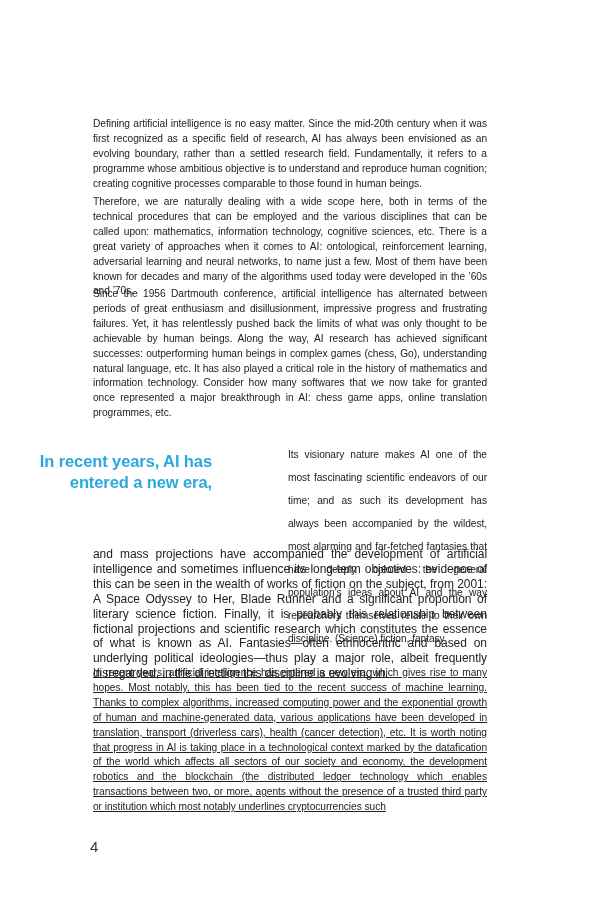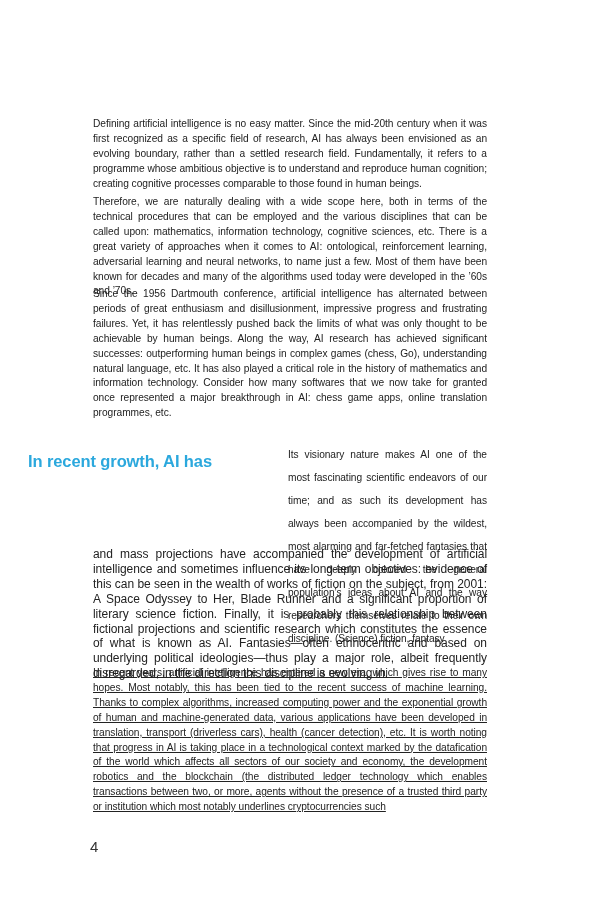--- a/index.html
+++ b/index.html
@@ -33,21 +33,22 @@
 
   <div class="body-text" id="p2">
     <p>Therefore, we are naturally dealing with a wide scope here, both in terms of the technical procedures that can be employed and the various disciplines that can be called upon: mathematics, information technology, cognitive sciences, etc. There is a great variety of approaches when it comes to AI: ontological, reinforcement learning, adversarial learning and neural networks, to name just a few. Most of them have been known for decades and many of the algorithms used today were developed in the ’60s and ’70s.</p>
   </div>
 
   <div class="body-text" id="p3">
     <p>Since the 1956 Dartmouth conference, artificial intelligence has alternated between periods of great enthusiasm and disillusionment, impressive progress and frustrating failures. Yet, it has relentlessly pushed back the limits of what was only thought to be achievable by human beings. Along the way, AI research has achieved significant successes: outperforming human beings in complex games (chess, Go), understanding natural language, etc. It has also played a critical role in the history of mathematics and information technology. Consider how many softwares that we now take for granted once represented a major breakthrough in AI: chess game apps, online translation programmes, etc.</p>
   </div>
 
   <div class="pull-quote" style="color: rgb(43, 168, 221);">
-    <span class="pq-line" style="display:block">In recent growth, AI has</span>
+    <span class="pq-line" style="display:block">In recent years, AI has</span>
+    <span class="pq-line" style="display:block">entered a new era,</span>
   </div>
 
   <div id="p4-top">Its visionary nature makes AI one of the most fascinating scientific endeavors of our time; and as such its development has always been accompanied by the wildest, most alarming and far-fetched fantasies that have deeply colored the general population’s ideas about AI and the way researchers themselves relate to their own discipline. (Science) fiction, fantasy</div>
 
   <div id="p4-bottom">and mass projections have accompanied the development of artificial intelligence and sometimes influence its long-term objectives: evidence of this can be seen in the wealth of works of fiction on the subject, from 2001: A Space Odyssey to Her, Blade Runner and a significant proportion of literary science fiction. Finally, it is probably this relationship between fictional projections and scientific research which constitutes the essence of what is known as AI. Fantasies—often ethnocentric and based on underlying political ideologies—thus play a major role, albeit frequently disregarded, in the direction this discipline is evolving in.</div>
 
   <div class="body-text" id="p5">
     <p>In recent years, artificial intelligence has entered a new era, which gives rise to many hopes. Most notably, this has been tied to the recent success of machine learning. Thanks to complex algorithms, increased computing power and the exponential growth of human and machine-generated data, various applications have been developed in translation, transport (driverless cars), health (cancer detection), etc. It is worth noting that progress in AI is taking place in a technological context marked by the datafication of the world which affects all sectors of our society and economy, the development robotics and the blockchain (the distributed ledger technology which enables transactions between two, or more, agents without the presence of a trusted third party or institution which most notably underlines cryptocurrencies such</p>
   </div>
 

